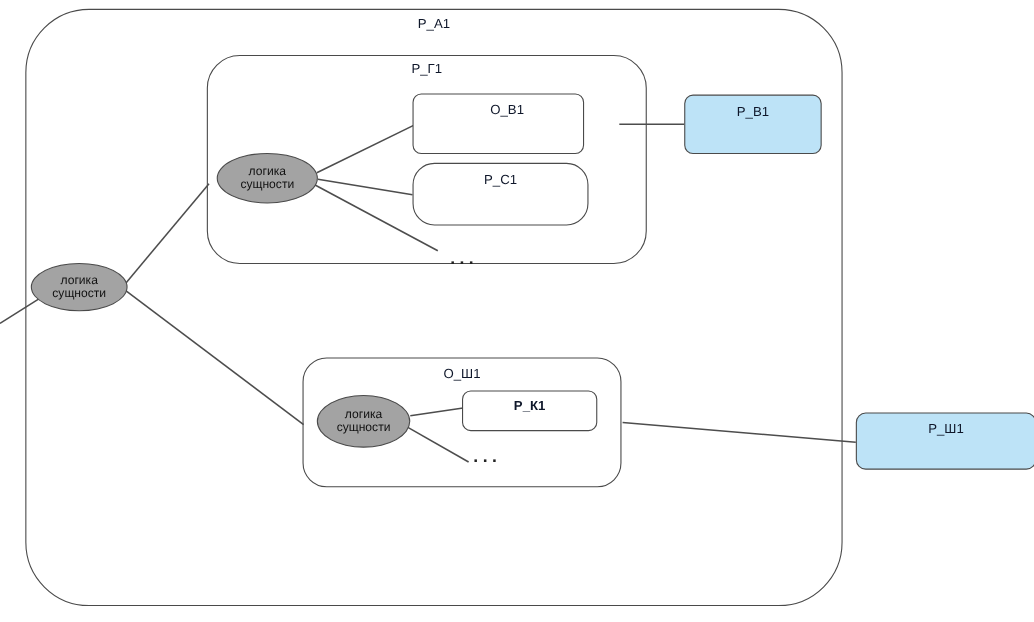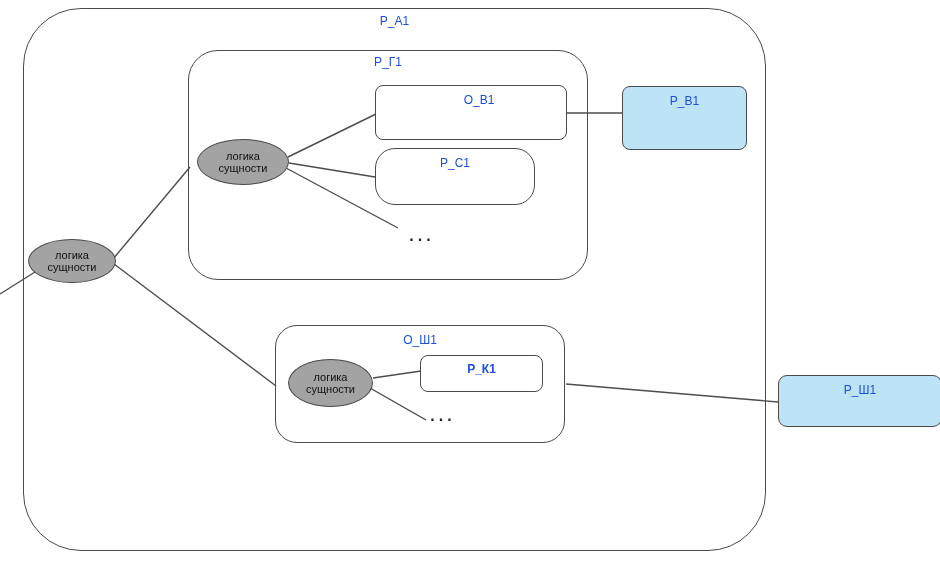--- a/index.html
+++ b/index.html
@@ -13,21 +13,21 @@
   .box{
     position:absolute;
     border:1.5px solid #4a4a4a;
     background:#ffffff;
     box-sizing:border-box;
     text-align:center;
   }
   .box .lbl{
     display:inline-block;
     font-size:12px;
-    color:#1d4ed8;
+    color:#0f172a;
     white-space:nowrap;
   }
   .blue{ background:#bde3f7; }
   .ellipse{
     position:absolute;
     border:1.5px solid #4a4a4a;
     border-radius:50%;
     background:#a3a3a3;
     display:flex;align-items:center;justify-content:center;
     box-sizing:border-box;
@@ -54,21 +54,21 @@
 </style>
 </head>
 <body>
 
 <div class="canvas">
 
   <div class="box" style="left:23px;top:8px;width:743px;height:543px;border-radius:58px;">
     <span class="lbl" style="margin-top:5px;">Р_А1</span>
   </div>
 
-  <div class="box" style="left:188px;top:50px;width:400px;height:230px;border-radius:30px;">
+  <div class="box" style="left:188px;top:50px;width:400px;height:190px;border-radius:30px;">
     <span class="lbl" style="margin-top:4px;">Р_Г1</span>
   </div>
 
   <div class="box" style="left:275px;top:325px;width:290px;height:118px;border-radius:22px;">
     <span class="lbl" style="margin-top:7px;">О_Ш1</span>
   </div>
 
   <svg class="wires" width="940" height="565" viewBox="0 0 940 565">
     <g stroke="#4d4d4d" stroke-width="1.4" fill="none">
       <line x1="0" y1="294" x2="35" y2="272"></line>
@@ -77,29 +77,29 @@
       <line x1="288" y1="157" x2="376" y2="114"></line>
       <line x1="289" y1="163" x2="375" y2="177"></line>
       <line x1="286" y1="168" x2="398" y2="228"></line>
       <line x1="563" y1="113" x2="622" y2="113"></line>
       <line x1="373" y1="378" x2="421" y2="371"></line>
       <line x1="370" y1="388" x2="426" y2="420"></line>
       <line x1="566" y1="384" x2="778" y2="402"></line>
     </g>
   </svg>
 
-  <div class="box" style="left:375px;top:85px;width:192px;height:55px;border-radius:8px;padding-left:16px;">
+  <div class="box" style="left:375px;top:85px;width:156px;height:55px;border-radius:8px;padding-left:16px;">
     <span class="lbl" style="margin-top:7px;">О_В1</span>
   </div>
 
   <div class="box" style="left:375px;top:148px;width:160px;height:57px;border-radius:20px;">
     <span class="lbl" style="margin-top:7px;">Р_С1</span>
   </div>
 
-  <div class="box blue" style="left:622px;top:86px;width:125px;height:64px;border-radius:8px;">
+  <div class="box blue" style="left:622px;top:86px;width:125px;height:54px;border-radius:8px;">
     <span class="lbl" style="margin-top:7px;">Р_В1</span>
   </div>
 
   <div class="box" style="left:420px;top:355px;width:123px;height:37px;border-radius:8px;">
     <span class="lbl" style="margin-top:6px;font-weight:bold;">Р_К1</span>
   </div>
 
   <div class="box blue" style="left:778px;top:375px;width:164px;height:52px;border-radius:9px;">
     <span class="lbl" style="margin-top:7px;">Р_Ш1</span>
   </div>

